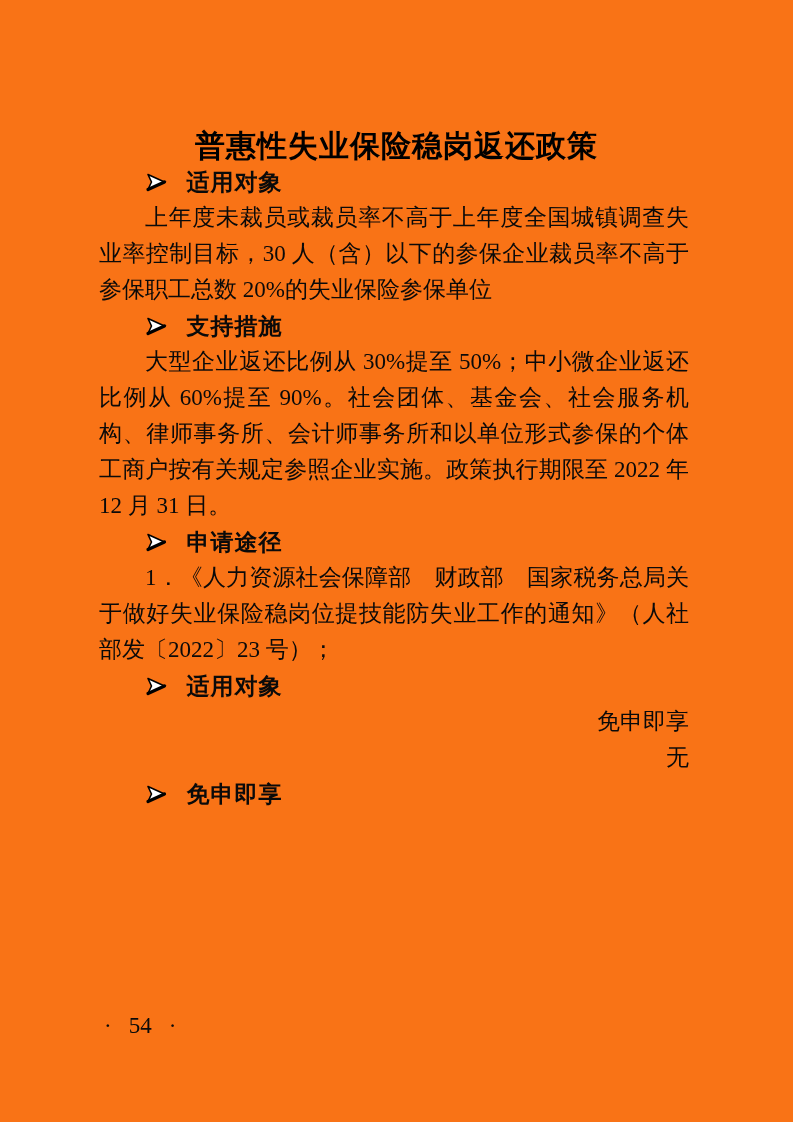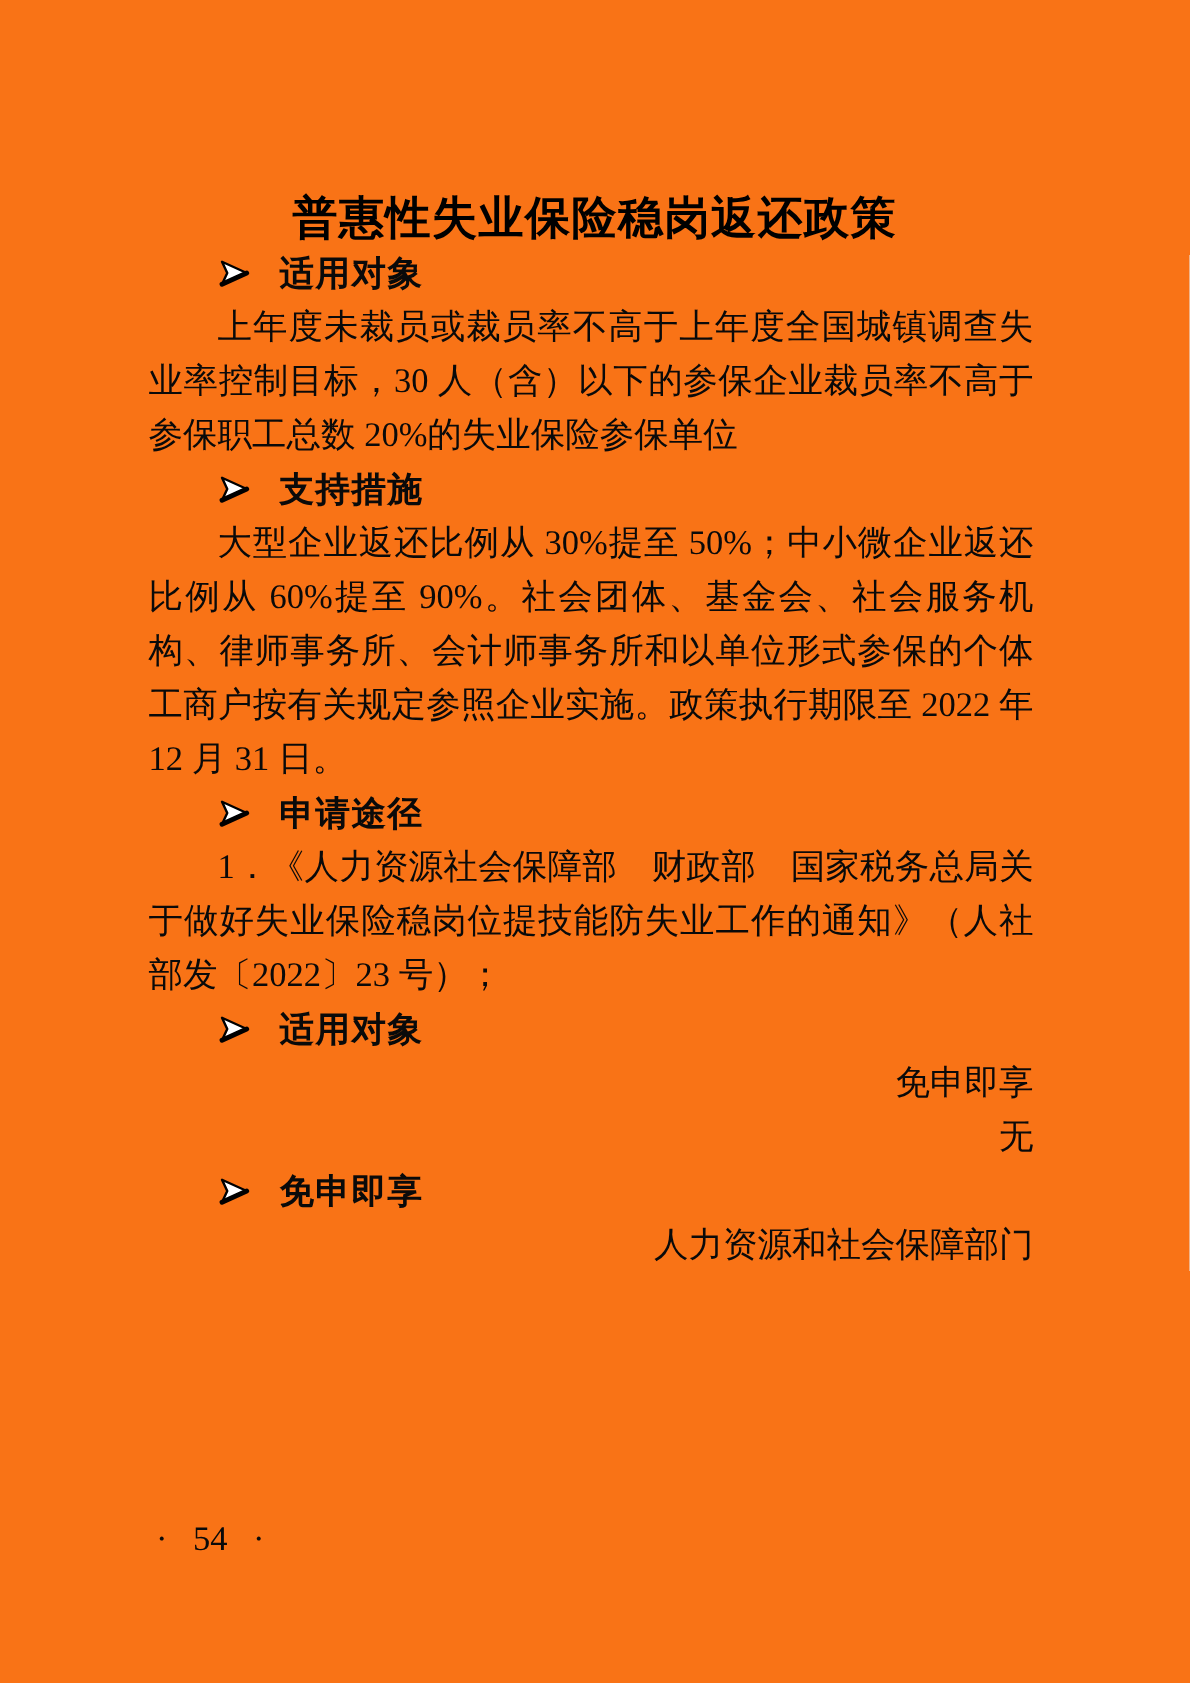--- a/index.html
+++ b/index.html
@@ -138,21 +138,20 @@
     <div class="section">
       <div class="heading">
         <span class="bullet">
           <svg width="22" height="20" viewBox="0 0 22 20">
             <path d="M3 2.5 L19.5 10 L3 17.5 L6.5 10 Z" fill="#ffffff" stroke="#000000" stroke-width="1.6" stroke-linejoin="round"></path>
             <path d="M3 17.5 L19.5 10" fill="none" stroke="#000000" stroke-width="3.2" stroke-linecap="round"></path>
           </svg>
         </span>
         <span class="heading-label">免申即享</span>
       </div>
-      <p class="para flush">人力资源和社会保障部门</p>
     </div>
 
   </div>
 
   <div class="page-number">
     <span>·</span>
     <span>54</span>
     <span>·</span>
   </div>
 

